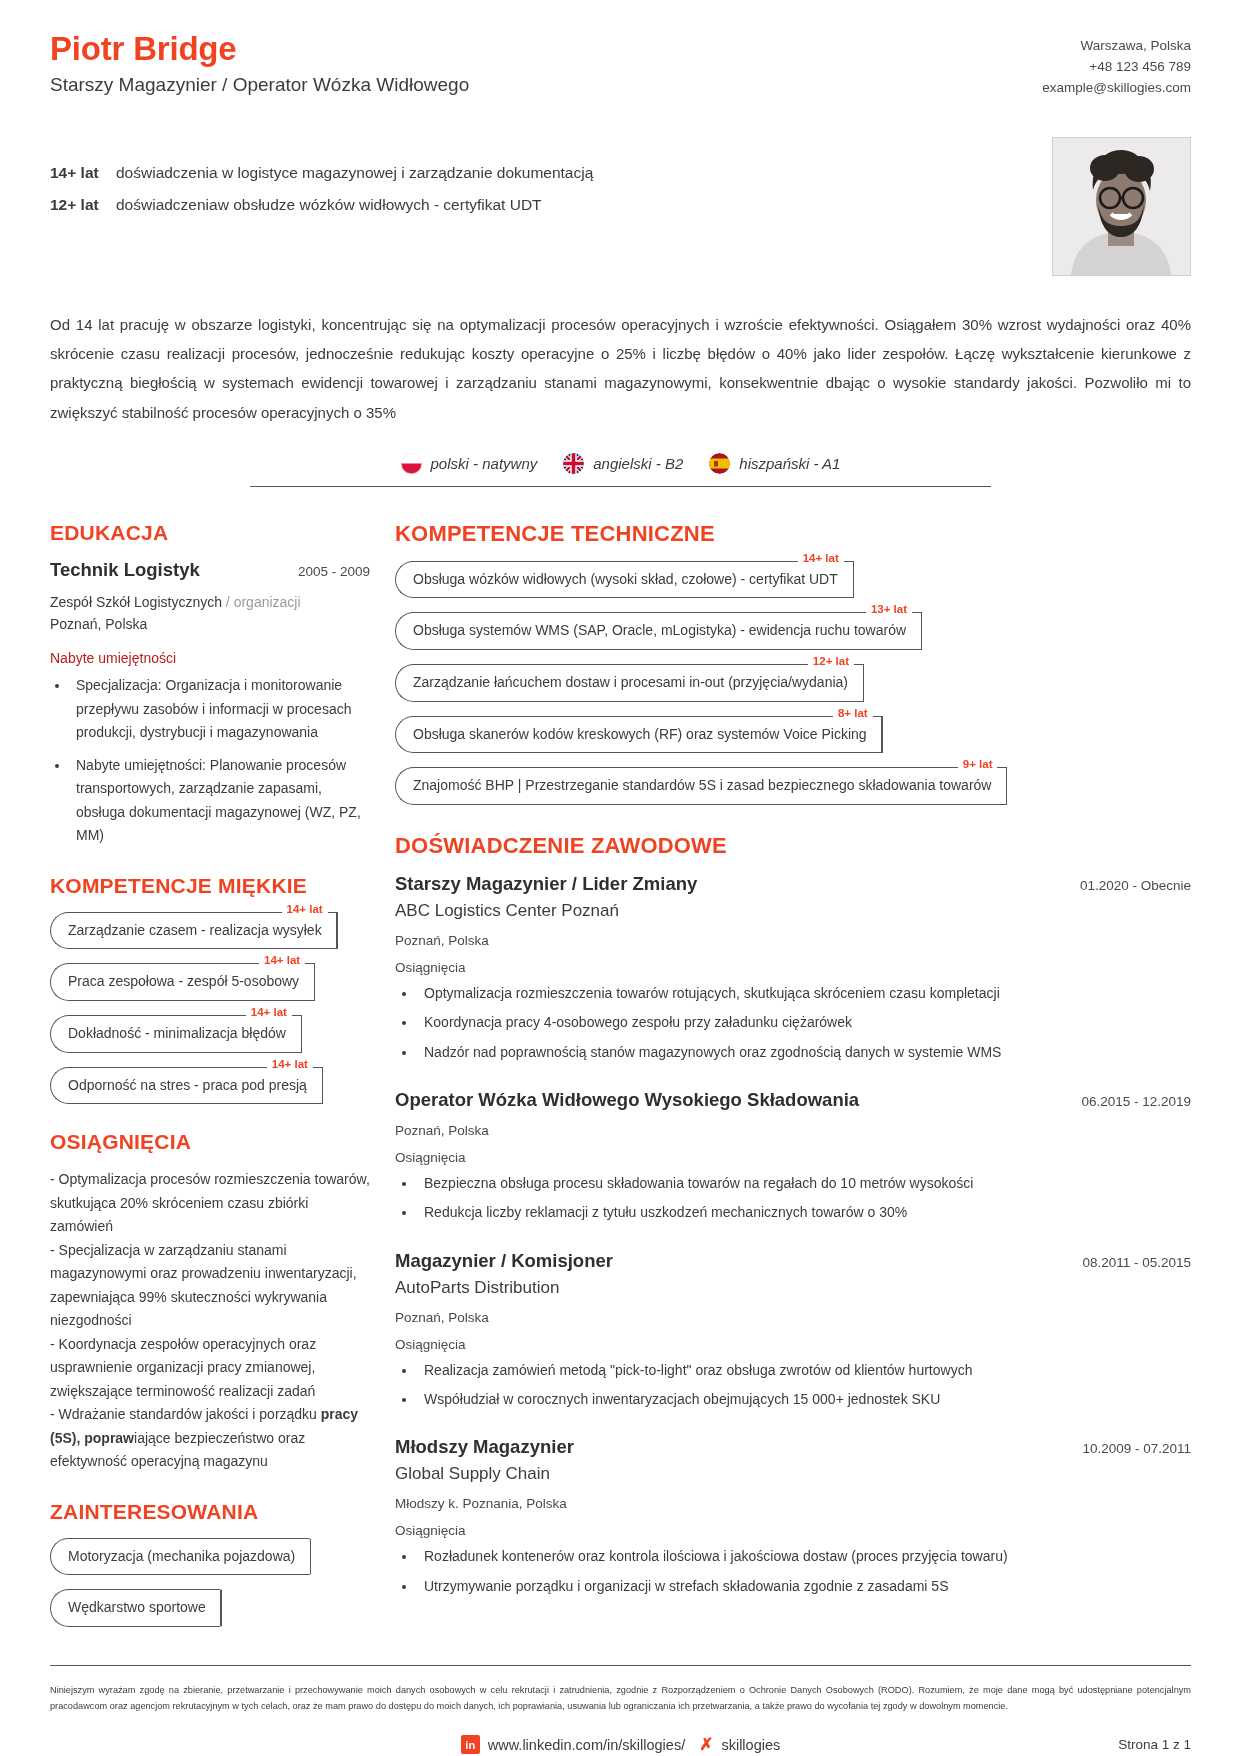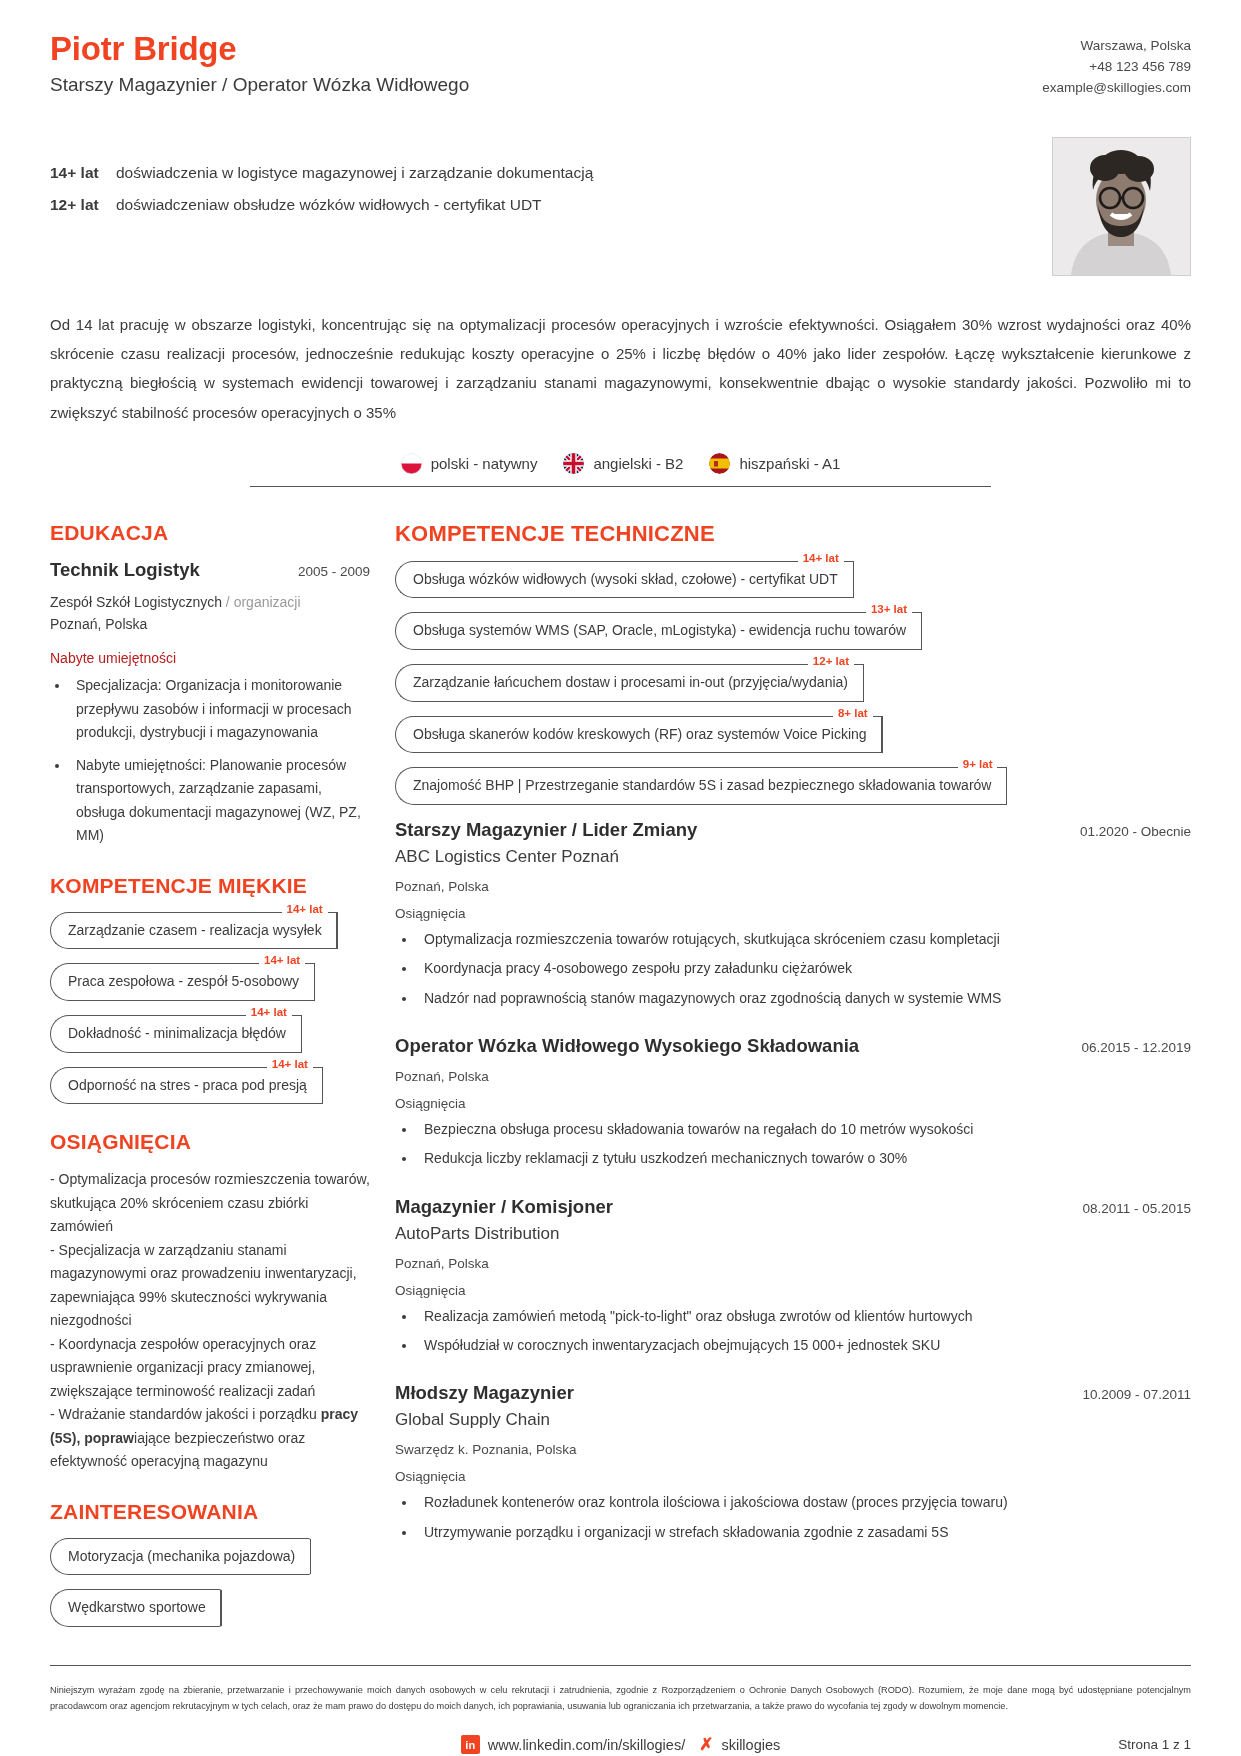--- a/index.html
+++ b/index.html
@@ -81,20 +81,21 @@
     color: #3c3c3c;
   }
 
   
   .langs {
     margin-top: 26px;
     display: flex;
     justify-content: center;
     gap: 26px;
     align-items: center;
+    font-style: italic;
   }
   .lang {
     display: flex;
     align-items: center;
     gap: 9px;
     font-size: 15px;
     color: #3c3c3c;
   }
   .flag {
     width: 21px; height: 21px; border-radius: 50%;
@@ -462,20 +463,21 @@
           <span class="pill-years">8+ lat</span>
         </div></div>
       </div>
       <div class="pill-wrap">
         <div class="pill"><div class="pill-box">
           <span>Znajomość BHP | Przestrzeganie standardów 5S i zasad bezpiecznego składowania towarów</span>
           <span class="pill-years">9+ lat</span>
         </div></div>
       </div>
 
+      <div class="sect-title big" style="margin-top:28px">DOŚWIADCZENIE ZAWODOWE</div>
 
       <div class="job">
         <div class="job-head">
           <span class="job-title">Starszy Magazynier / Lider Zmiany</span>
           <span class="job-date">01.2020 - Obecnie</span>
         </div>
         <div class="job-company">ABC Logistics Center Poznań</div>
         <div class="job-loc">Poznań, Polska</div>
         <div class="job-sub">Osiągnięcia</div>
         <ul class="jb">
@@ -511,21 +513,21 @@
           <li>Współudział w corocznych inwentaryzacjach obejmujących 15 000+ jednostek SKU</li>
         </ul>
       </div>
 
       <div class="job">
         <div class="job-head">
           <span class="job-title">Młodszy Magazynier</span>
           <span class="job-date">10.2009 - 07.2011</span>
         </div>
         <div class="job-company">Global Supply Chain</div>
-        <div class="job-loc">Swarzędz k. Poznania, Polska</div>
+        <div class="job-loc">Młodszy k. Poznania, Polska</div>
         <div class="job-sub">Osiągnięcia</div>
         <ul class="jb">
           <li>Rozładunek kontenerów oraz kontrola ilościowa i jakościowa dostaw (proces przyjęcia towaru)</li>
           <li>Utrzymywanie porządku i organizacji w strefach składowania zgodnie z zasadami 5S</li>
         </ul>
       </div>
     </div>
   </div>
 
   <div class="footer">

